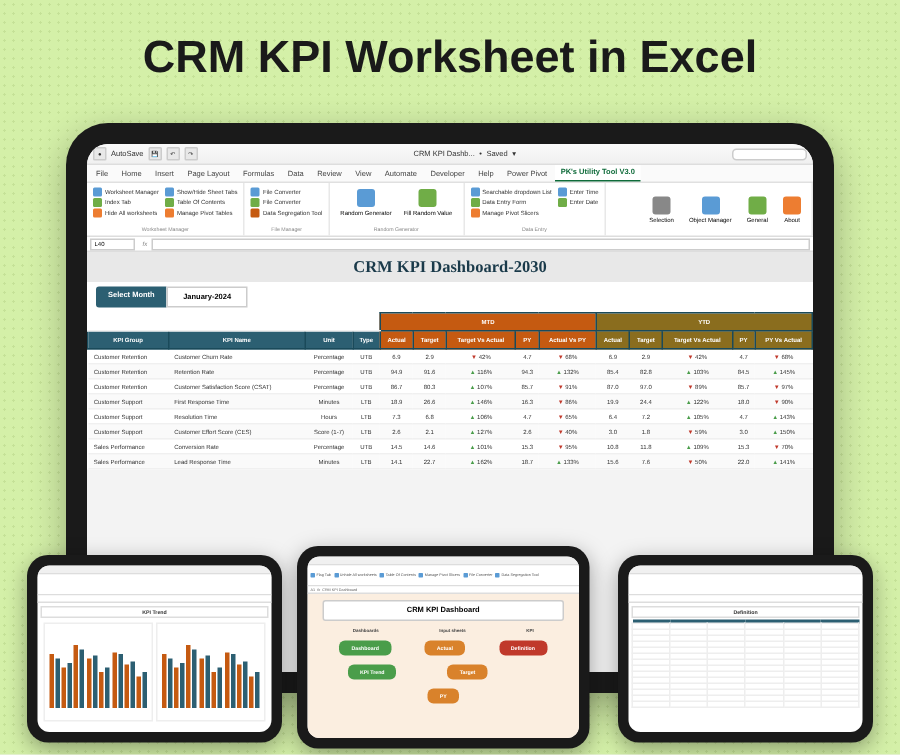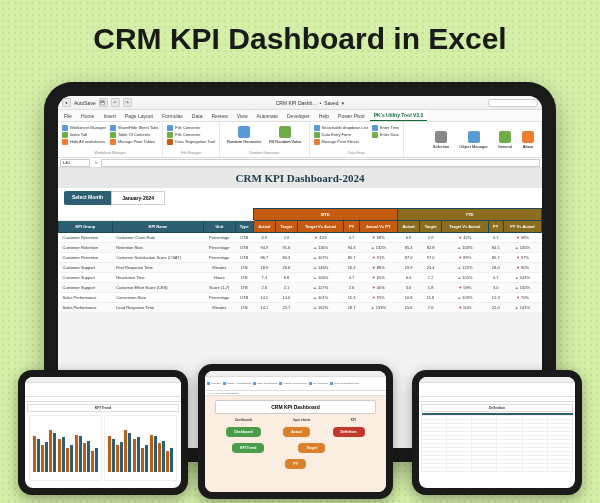--- a/index.html
+++ b/index.html
@@ -80,21 +80,21 @@
 .flow-box.orange { background: #d9822b; }
 .flow-box.red { background: #c0392b; }
 
 .mini3-table { width: 100%; border-collapse: collapse; font-size: 2px; }
 .mini3-table th { background: #2c5f72; color: #fff; padding: 1px; }
 .mini3-table td { padding: 0.5px 1px; border: 0.2px solid #eee; }
 </style>
 </head>
 <body>
 
-<div class="hero-title">CRM KPI Dashboard in Excel</div>
+<div class="hero-title">CRM KPI Worksheet in Excel</div>
 
 <div class="tablet">
   <div class="tablet-screen">
 
     <div class="excel-titlebar">
       <span class="titlebar-btn">●</span>
       <span>AutoSave</span>
       <span class="titlebar-btn">💾</span>
       <span class="titlebar-btn">↶</span>
       <span class="titlebar-btn">↷</span>
@@ -237,21 +237,21 @@
     </div>
 
     <div class="formula-bar">
       <div class="name-box">L40</div>
       <span class="fx-label">fx</span>
       <div style="flex:1;height:8px;border:0.5px solid #ccc;margin-right:2px"></div>
     </div>
 
     <div class="sheet-area">
       <div class="dash-title-bar">
-        <h2>CRM KPI Dashboard-2024</h2>
+        <h2>CRM KPI Dashboard-2030</h2>
       </div>
       <div class="month-row">
         <div class="month-label">Select Month</div>
         <div class="month-value">January-2024</div>
       </div>
       <table class="kpi-table">
         <thead>
           <tr class="super-hdr">
             <td colspan="4"></td>
             <th class="mtd" colspan="5">MTD</th>

